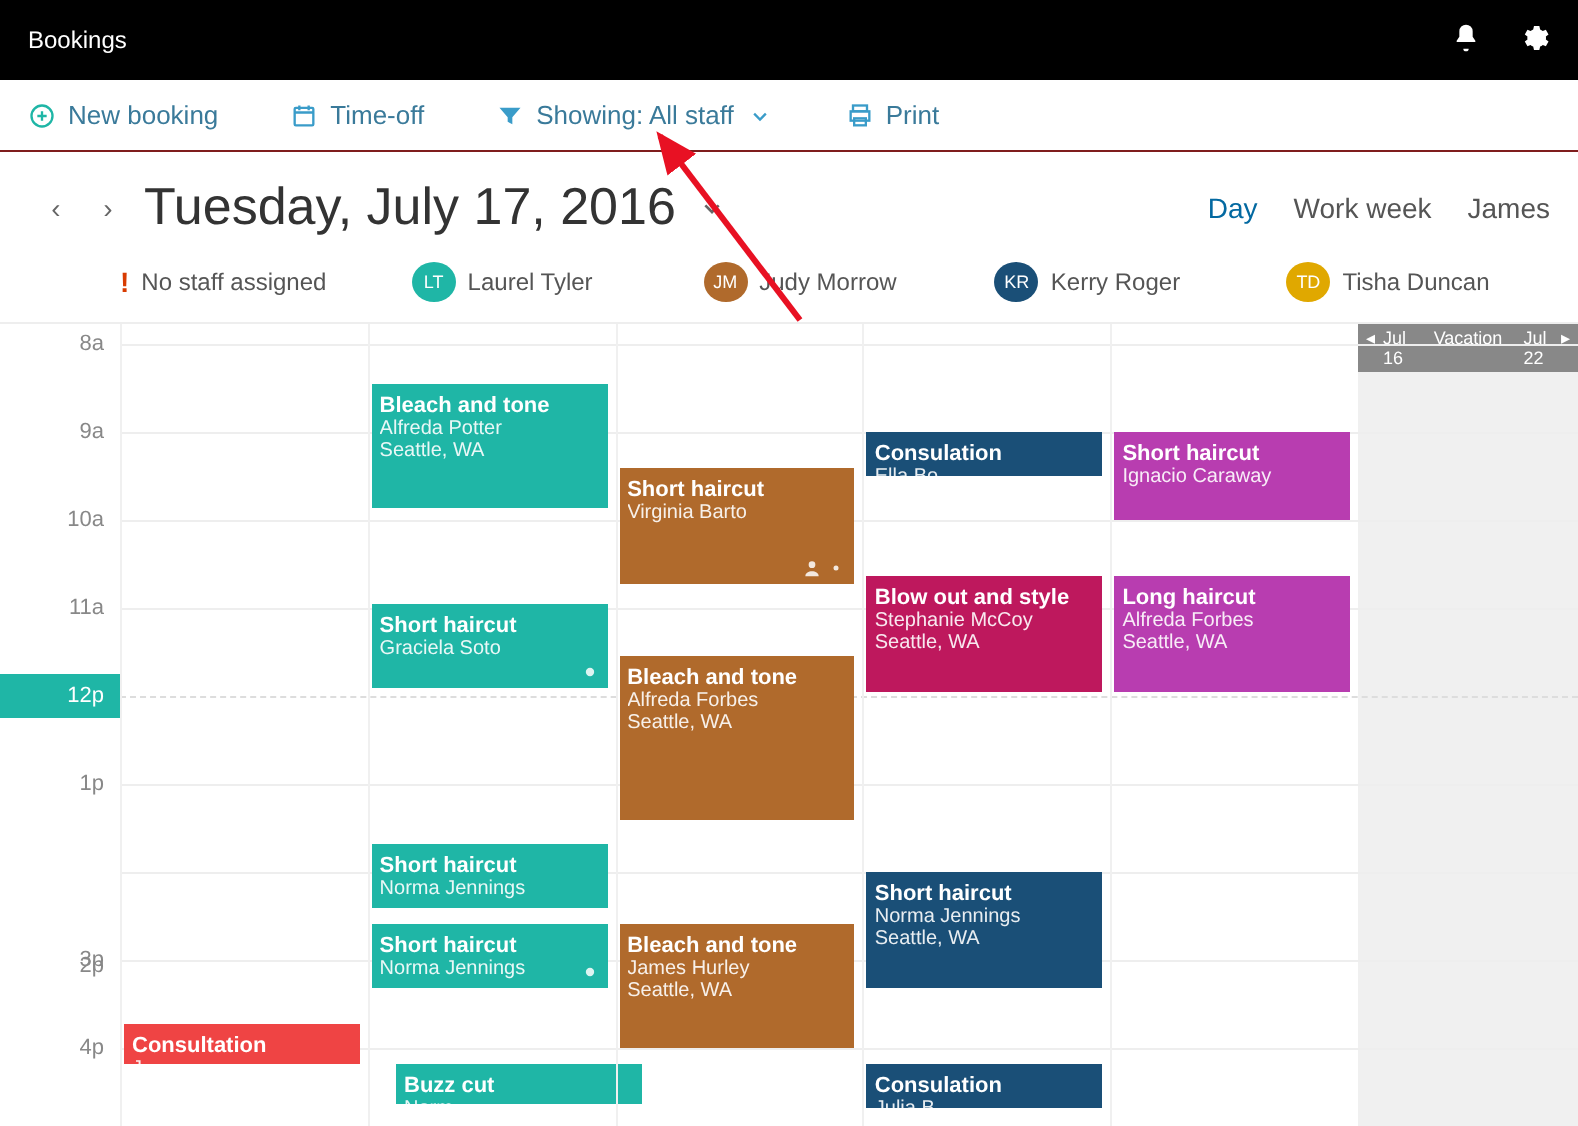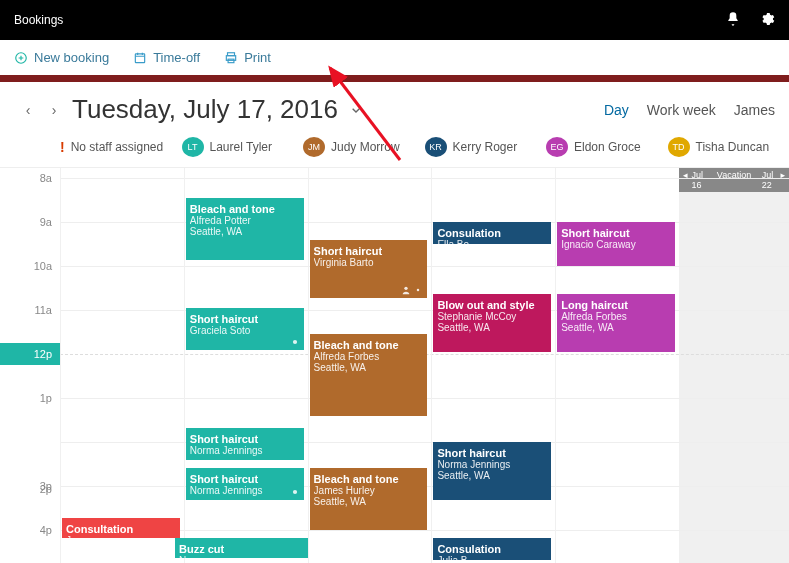--- a/index.html
+++ b/index.html
@@ -1,21 +1,21 @@
 <!DOCTYPE html>
 <html><head>
 <meta charset="utf-8">
 <style>
   * { box-sizing: border-box; margin: 0; padding: 0; }
   body { font-family: "Segoe UI", Arial, sans-serif; font-size: 13px; color: #333; background:#fff; width:789px; }
   .topbar { background:#000; color:#fff; height:40px; display:flex; align-items:center; padding:0 14px; justify-content:space-between; }
   .topbar-title { font-size:12px; font-weight:400; }
   .topbar-right { display:flex; gap:18px; }
   .topbar-right svg { width:16px; height:16px; fill:#fff; }
-  .toolbar { border-bottom:7px solid #7f1d1d; padding:10px 14px; display:flex; gap:24px; align-items:center; color:#3a7a9a; font-size:13px; position:relative; }
+  .toolbar { border-bottom:1px solid #7f1d1d; padding:10px 14px; display:flex; gap:36px; align-items:center; color:#3a7a9a; font-size:13px; position:relative; }
   .tbitem { display:flex; align-items:center; gap:6px; cursor:pointer; }
   .tbitem svg { width:14px; height:14px; }
   .datebar { display:flex; align-items:center; justify-content:space-between; padding:12px 14px 6px 20px; }
   .dateleft { display:flex; align-items:center; gap:10px; }
   .datetitle { font-size:26px; font-weight:300; color:#333; }
   .views { display:flex; gap:18px; font-size:14px; }
   .view { color:#555; cursor:pointer; }
   .view.active { color:#0369a1; }
   .staffrow { display:flex; padding:6px 0 10px 60px; gap:0; border-bottom:1px solid #eee; }
   .staffcell { flex:1; display:flex; align-items:center; gap:6px; font-size:12px; color:#555; min-width:0; }
@@ -62,20 +62,29 @@
     <span>New booking</span>
   </div>
   <div class="tbitem">
     <svg viewBox="0 0 24 24" fill="none" stroke="#3a9cc9" stroke-width="2">
         <rect x="4" y="5" width="16" height="15" rx="1"></rect>
         <path d="M4 9h16M8 3v4M16 3v4"></path>
       </svg>
     <span>Time-off</span>
   </div>
   <div class="tbitem">
+    <svg viewBox="0 0 24 24" fill="#3a9cc9">
+        <path d="M3 5h18l-7 8v6l-4-2v-4z"></path>
+      </svg>
+    <span>Showing: All staff</span>
+    <svg viewBox="0 0 24 24" fill="none" stroke="#3a9cc9" stroke-width="2">
+        <path d="M7 10l5 5 5-5"></path>
+      </svg>
+  </div>
+  <div class="tbitem">
     <svg viewBox="0 0 24 24" fill="none" stroke="#3a9cc9" stroke-width="2">
         <rect x="6" y="3" width="12" height="5"></rect>
         <rect x="4" y="8" width="16" height="8"></rect>
         <rect x="7" y="14" width="10" height="6"></rect>
       </svg>
     <span>Print</span>
   </div>
 
   <svg class="arrow-annot" style="left:320px; top:20px; width:90px; height:110px;" viewBox="0 0 90 110">
     <defs>
@@ -112,24 +121,20 @@
       <span class="avatar" style="background:#1fb6a6">LT</span>
       <span>Laurel Tyler</span>
     </div>
     <div class="staffcell">
       <span class="avatar" style="background:#b06a2c">JM</span>
       <span>Judy Morrow</span>
     </div>
     <div class="staffcell">
       <span class="avatar" style="background:#1a4f77">KR</span>
       <span>Kerry Roger</span>
-    </div>
-    <div class="staffcell">
-      <span class="avatar" style="background:#b83db0">EG</span>
-      <span>Eldon Groce</span>
     </div>
     <div class="staffcell">
       <span class="avatar" style="background:#e0a800">TD</span>
       <span>Tisha Duncan</span>
     </div>
   </div>
 
 <div class="grid" id="grid">
   <div class="hours" id="hours">
       <div class="hourlabel" style="top: 10px;">8a</div>
@@ -183,21 +188,21 @@
     </div>
     <div class="event" style="left: 185.8px; width: 117.8px; top: 300px; height: 32px; background: rgb(31, 182, 166);">
       <div class="title">Short haircut</div>
       <div class="sub">Norma Jennings</div>
       <div class="personicon">
         <svg viewBox="0 0 24 24">
           <circle cx="12" cy="12" r="5"></circle>
         </svg>
       </div>
     </div>
-    <div class="event" style="left: 175px; width: 133px; top: 370px; height: 20px; background: rgb(31, 182, 166);">
+    <div class="event" style="left: 198px; width: 123px; top: 370px; height: 20px; background: rgb(31, 182, 166);">
       <div class="title">Buzz cut</div>
       <div class="sub">Norm</div>
     </div>
     <div class="col" style="left: 307.6px; width: 123.8px;"></div>
     <div class="event" style="left: 309.6px; width: 117.8px; top: 72px; height: 58px; background: rgb(176, 106, 44);">
       <div class="title">Short haircut</div>
       <div class="sub">Virginia Barto</div>
       <div class="personicon">
         <svg viewBox="0 0 24 24">
           <circle cx="12" cy="8" r="4"></circle>

